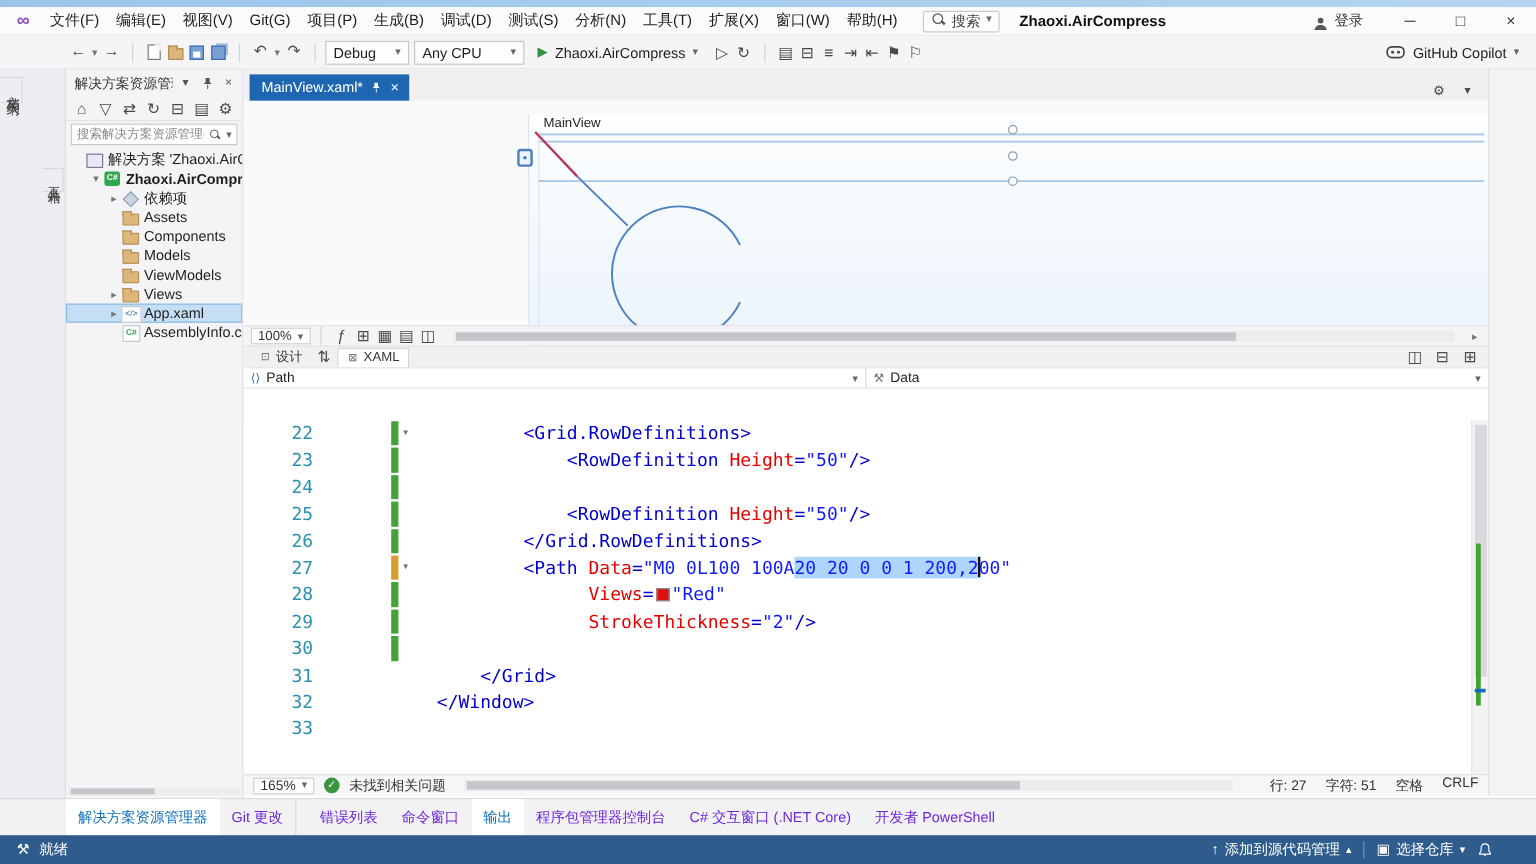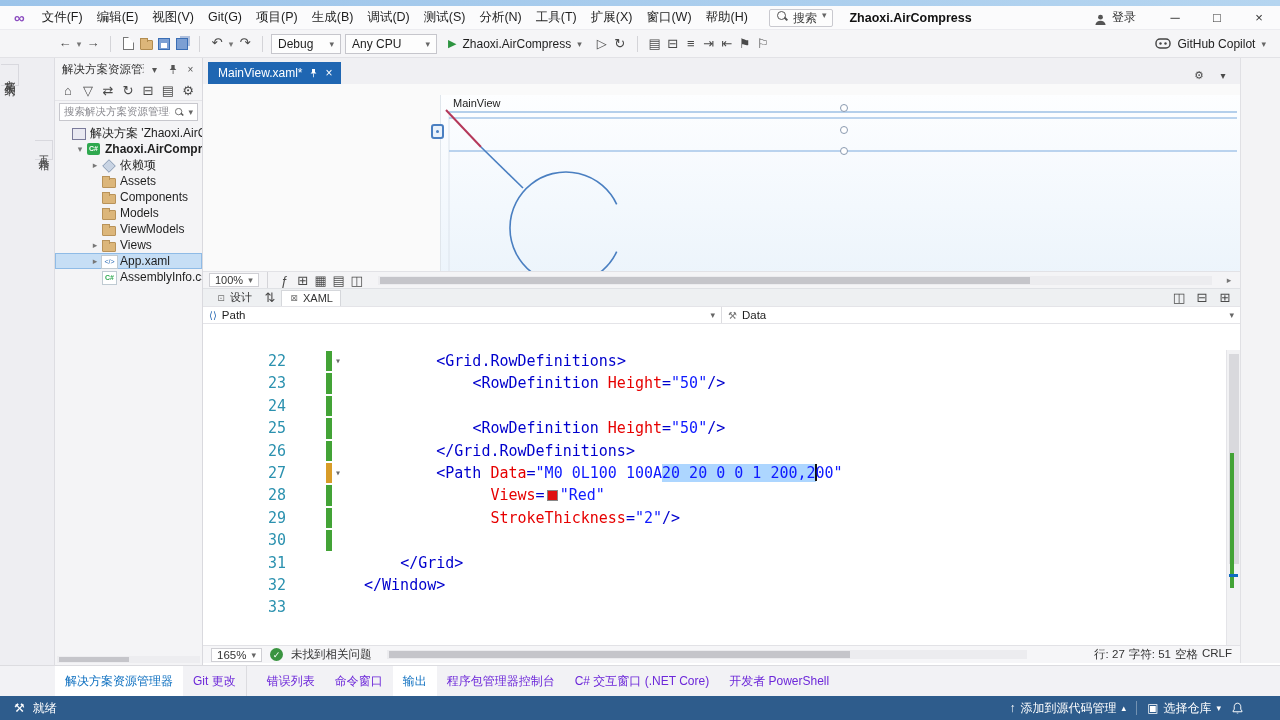--- a/index.html
+++ b/index.html
@@ -99,40 +99,40 @@
   .breadcrumb{position:absolute;left:0;top:248px;width:100%;height:18px;background:#fff;border-top:1px solid #e4e4e8;border-bottom:1px solid #e4e4e8;display:flex;font-size:11.5px}
   .crumb-half{flex:1;display:flex;align-items:center;gap:5px;padding:0 6px;overflow:hidden}
   .crumb-half + .crumb-half{border-left:1px solid #dcdce0}
   .crumb-half .chev{margin-left:auto}
   .crumb-ico{color:#2b6cb5;font-size:10px}
   .crumb-ico.gray{color:#777}
 
   
   .code-region{position:absolute;left:0;top:292px;width:100%;height:295px;background:#fff;overflow:hidden;font-family:"DejaVu Sans Mono","Liberation Mono",monospace;font-size:15px}
   .code-line{position:relative;height:22.4px;line-height:22.4px}
-  .code-line .ln{position:absolute;left:37px;width:46px;text-align:right;color:#2b91af}
+  .code-line .ln{position:absolute;left:12px;width:46px;text-align:right;color:#2b91af}
   .chgbar{position:absolute;left:123px;width:6px;top:1px;bottom:1px}
   .chgbar.green{background:#43a336}
   .chgbar.yellow{background:#d89c28}
   .code-line .chev-fold{position:absolute;left:132px;top:0;color:#6e6e6e;font-size:10px}
   .code-line .code{position:absolute;left:161px;white-space:pre}
   .tk-d{color:#0000cd}.tk-t{color:#0000cd}.tk-a{color:#e60000}.tk-v{color:#0f1bff}
   .tk-x{color:#0f1bff;background:#add6ff}
   .caret{display:inline-block;width:2px;height:17px;background:#101010;vertical-align:-3px;margin:0 -1px}
   .swatch{display:inline-block;width:11px;height:11px;background:#e01010;border:1px solid #888;vertical-align:-1px;margin:0 2px}
 
   .vscroll{position:absolute;right:0;top:292px;width:14px;height:295px;background:#f2f2f4;border-left:1px solid #e4e4e8}
   .vscroll .thumb{position:absolute;left:2px;top:4px;width:10px;height:210px;background:#d9d9dd}
   .vscroll .mark-green{position:absolute;left:3px;top:103px;width:4px;height:135px;background:#43a336}
   .vscroll .mark-blue{position:absolute;left:2px;top:224px;width:9px;height:3px;background:#0f6cbf}
 
   .editor-bottom{position:absolute;left:0;top:587px;width:100%;height:18px;background:#f6f6f8;border-top:1px solid #e2e2e6;display:flex;align-items:center;gap:8px;padding:0 8px;font-size:11.5px;color:#333}
   .zoom-combo{display:flex;align-items:center;gap:5px;border:1px solid #cfcfd4;background:#fff;height:14px;padding:0 5px}
   .okdot{width:13px;height:13px;border-radius:50%;background:#3a9440;color:#fff;font-size:9px;display:inline-flex;align-items:center;justify-content:center}
-  .eb-right{margin-left:auto;display:flex;gap:4px;color:#333}
+  .eb-right{margin-left:auto;display:flex;gap:16px;color:#333}
 
   
   .panel-tabs{position:absolute;left:0;top:665px;width:1280px;height:31px;background:#f2f2f5;border-top:1px solid #dcdce0;display:flex;align-items:stretch;font-size:12px}
   .ptab{display:flex;align-items:center;padding:0 10px;color:#6d28d9;white-space:nowrap}
   .ptab.active{background:#fff;color:#0e70c0}
   .ptab-group-left{display:flex;margin-left:55px;border-right:1px solid #dcdce0}
   .ptab-group-bottom{display:flex;margin-left:10px}
 
   .statusbar{position:absolute;left:0;top:696px;width:1280px;height:24px;background:#2e5c8c;color:#fff;display:flex;align-items:center;font-size:12px}
   .statusbar .ready{margin-left:14px;display:flex;align-items:center;gap:8px}

